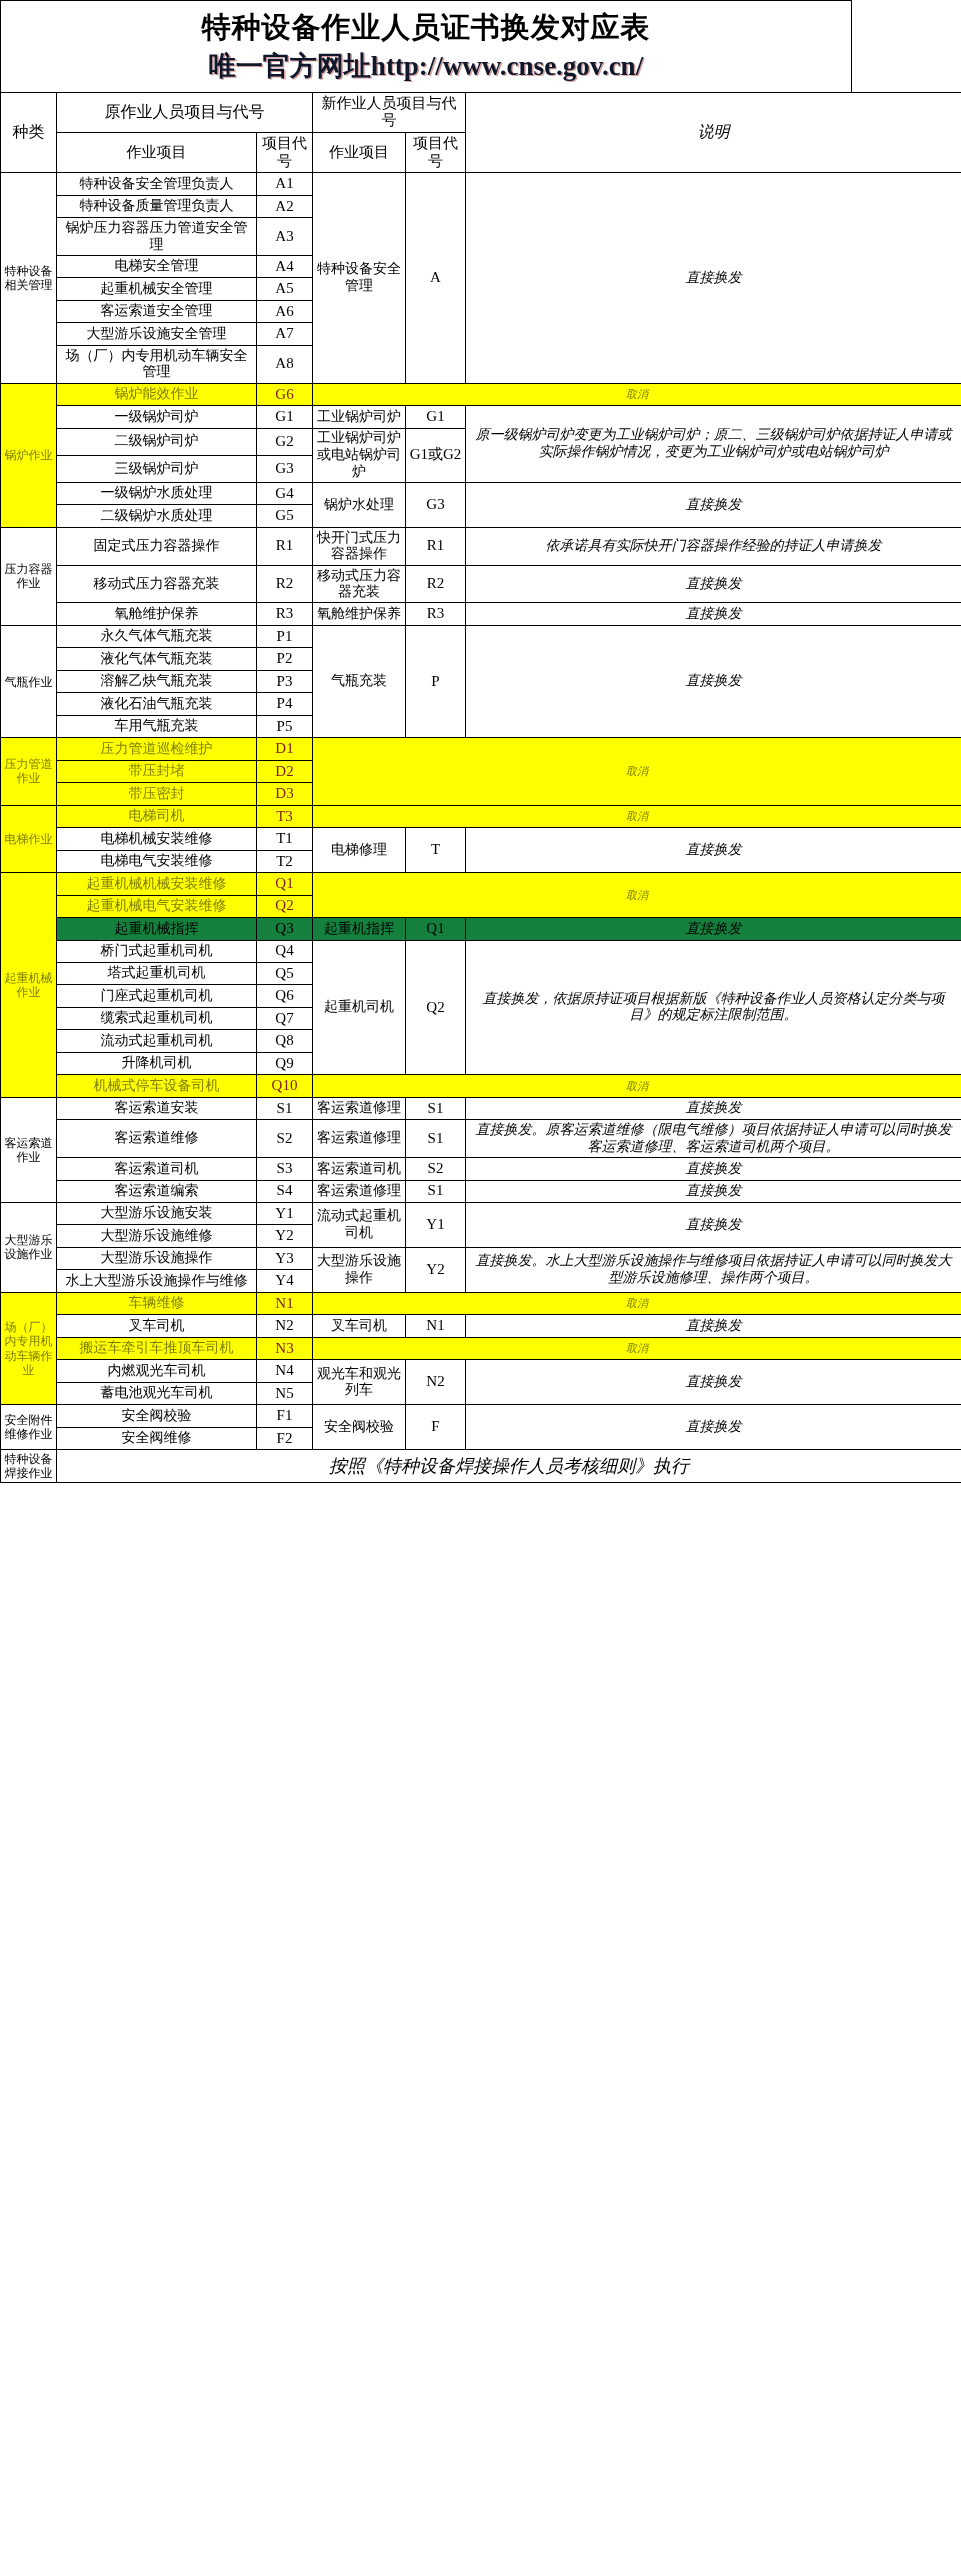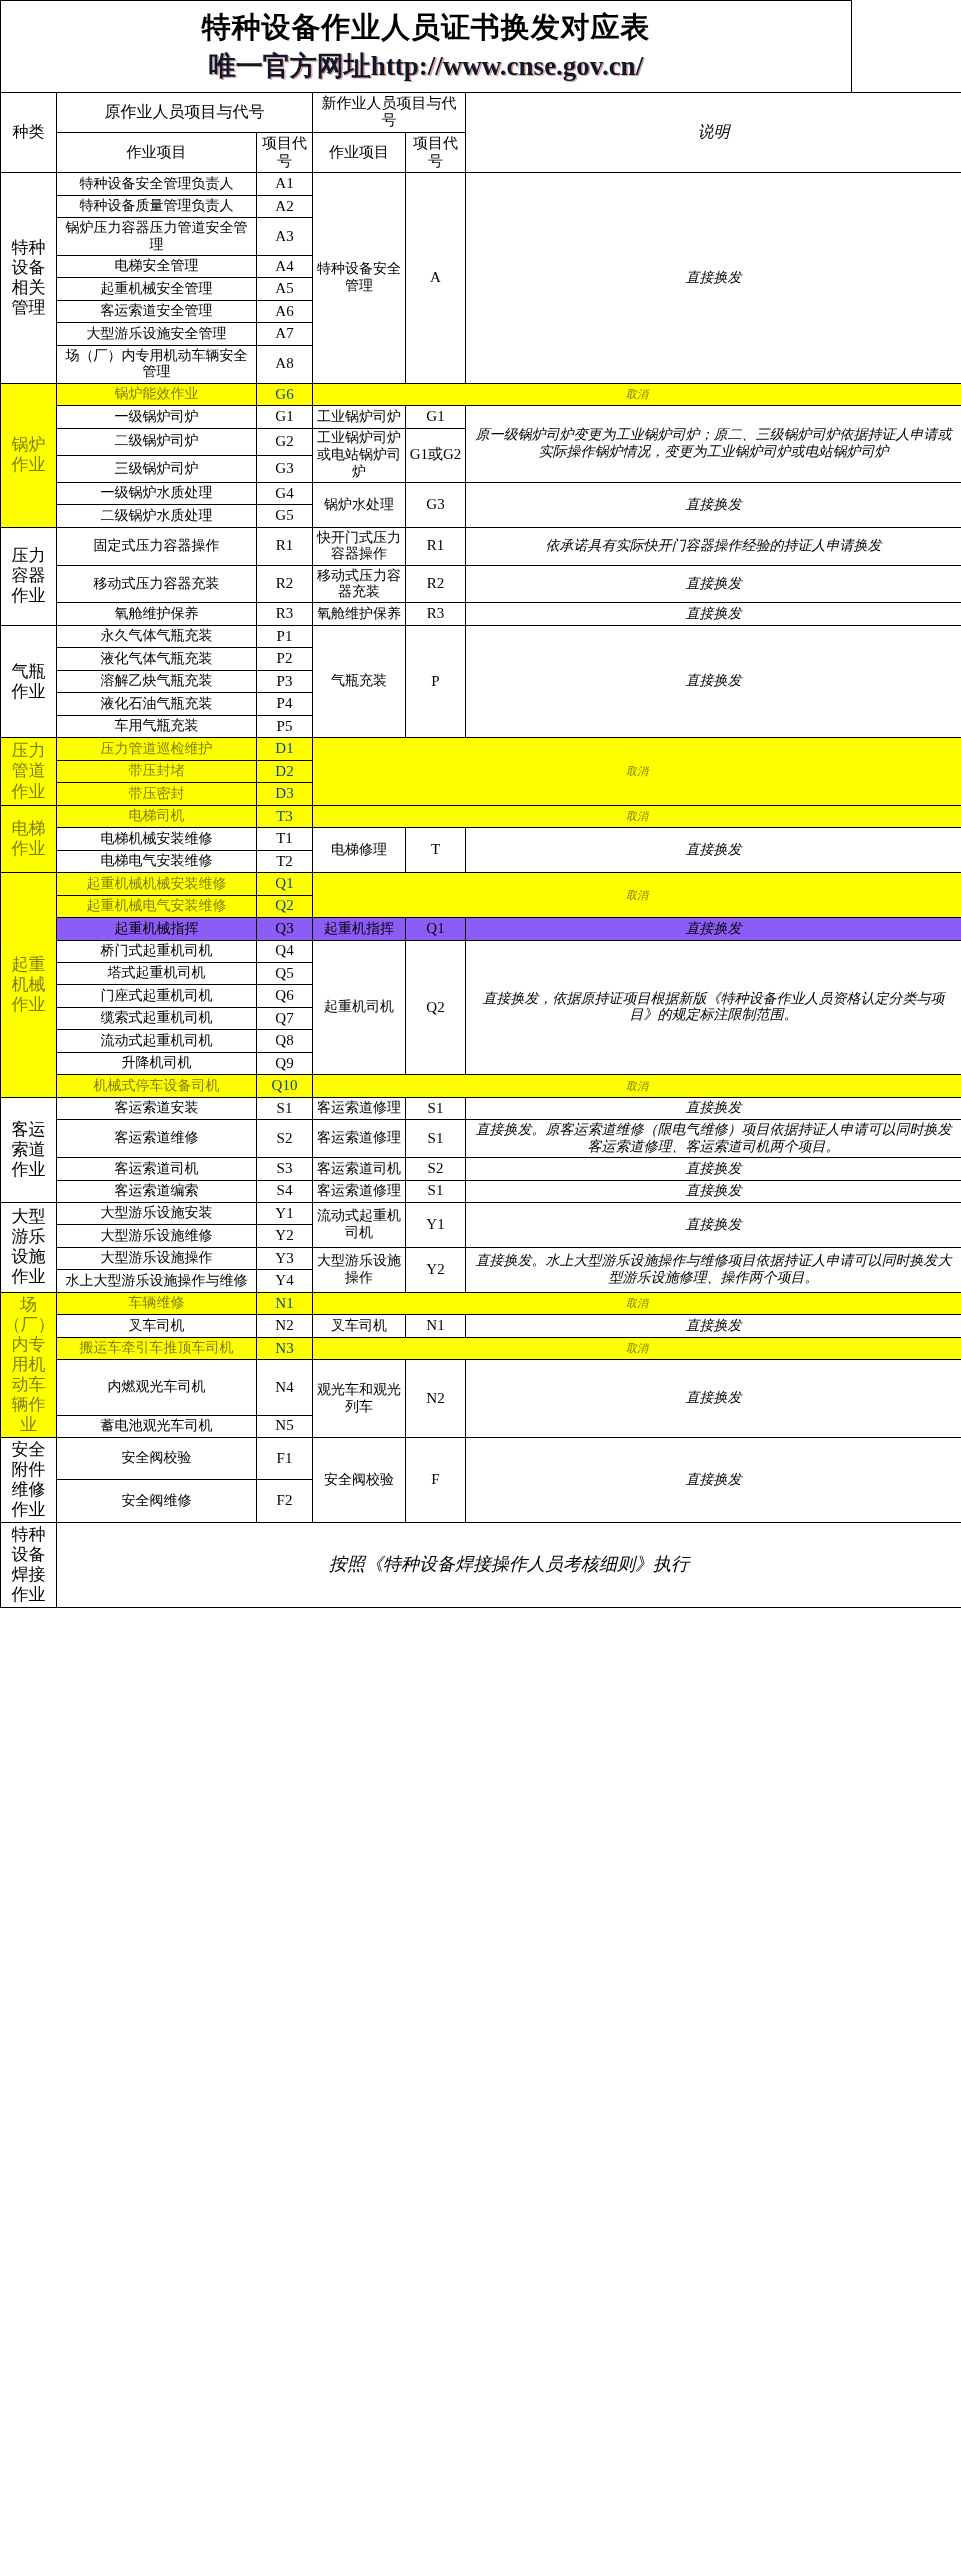--- a/index.html
+++ b/index.html
@@ -55,27 +55,27 @@
     font-weight:normal;
   }
   
   .thick-top{border-top:1.9px solid #000 !important;}
   .thick-bot{border-bottom:1.9px solid #000 !important;}
   .thick-l{border-left:1.9px solid #000 !important;}
   .thick-r{border-right:1.9px solid #000 !important;font-style:italic;}
 
   .hdr{font-size:16px;}
   .hdr-sm{font-size:15px;}
-  .cat{font-size:17px;}
+  .cat{font-size:12px;}
   .code{font-family:"Liberation Serif","DejaVu Serif",serif;font-size:15px;}
   .note{font-size:14px;line-height:1.3;padding:3.7px 7.4px;}
 
   .hl-yellow{background:#ffff00;color:#7f7f00;}
-  .hl-yellow .code{color:#0c4a6e;}
-  .hl-green{background:#8b5cf6;color:#000;}
+  .hl-yellow .code{color:#7f1d1d;}
+  .hl-green{background:#15803d;color:#000;}
   .cancel{font-size:11px;}
 
   .footer-note{font-size:18px;font-weight:bold;padding:24px 3.7px;}
 
   
   col.c-kind{width:56px;}
   col.c-oldproj{width:200px;}
   col.c-oldcode{width:56px;}
   col.c-newproj{width:93px;}
   col.c-newcode{width:60px;}

